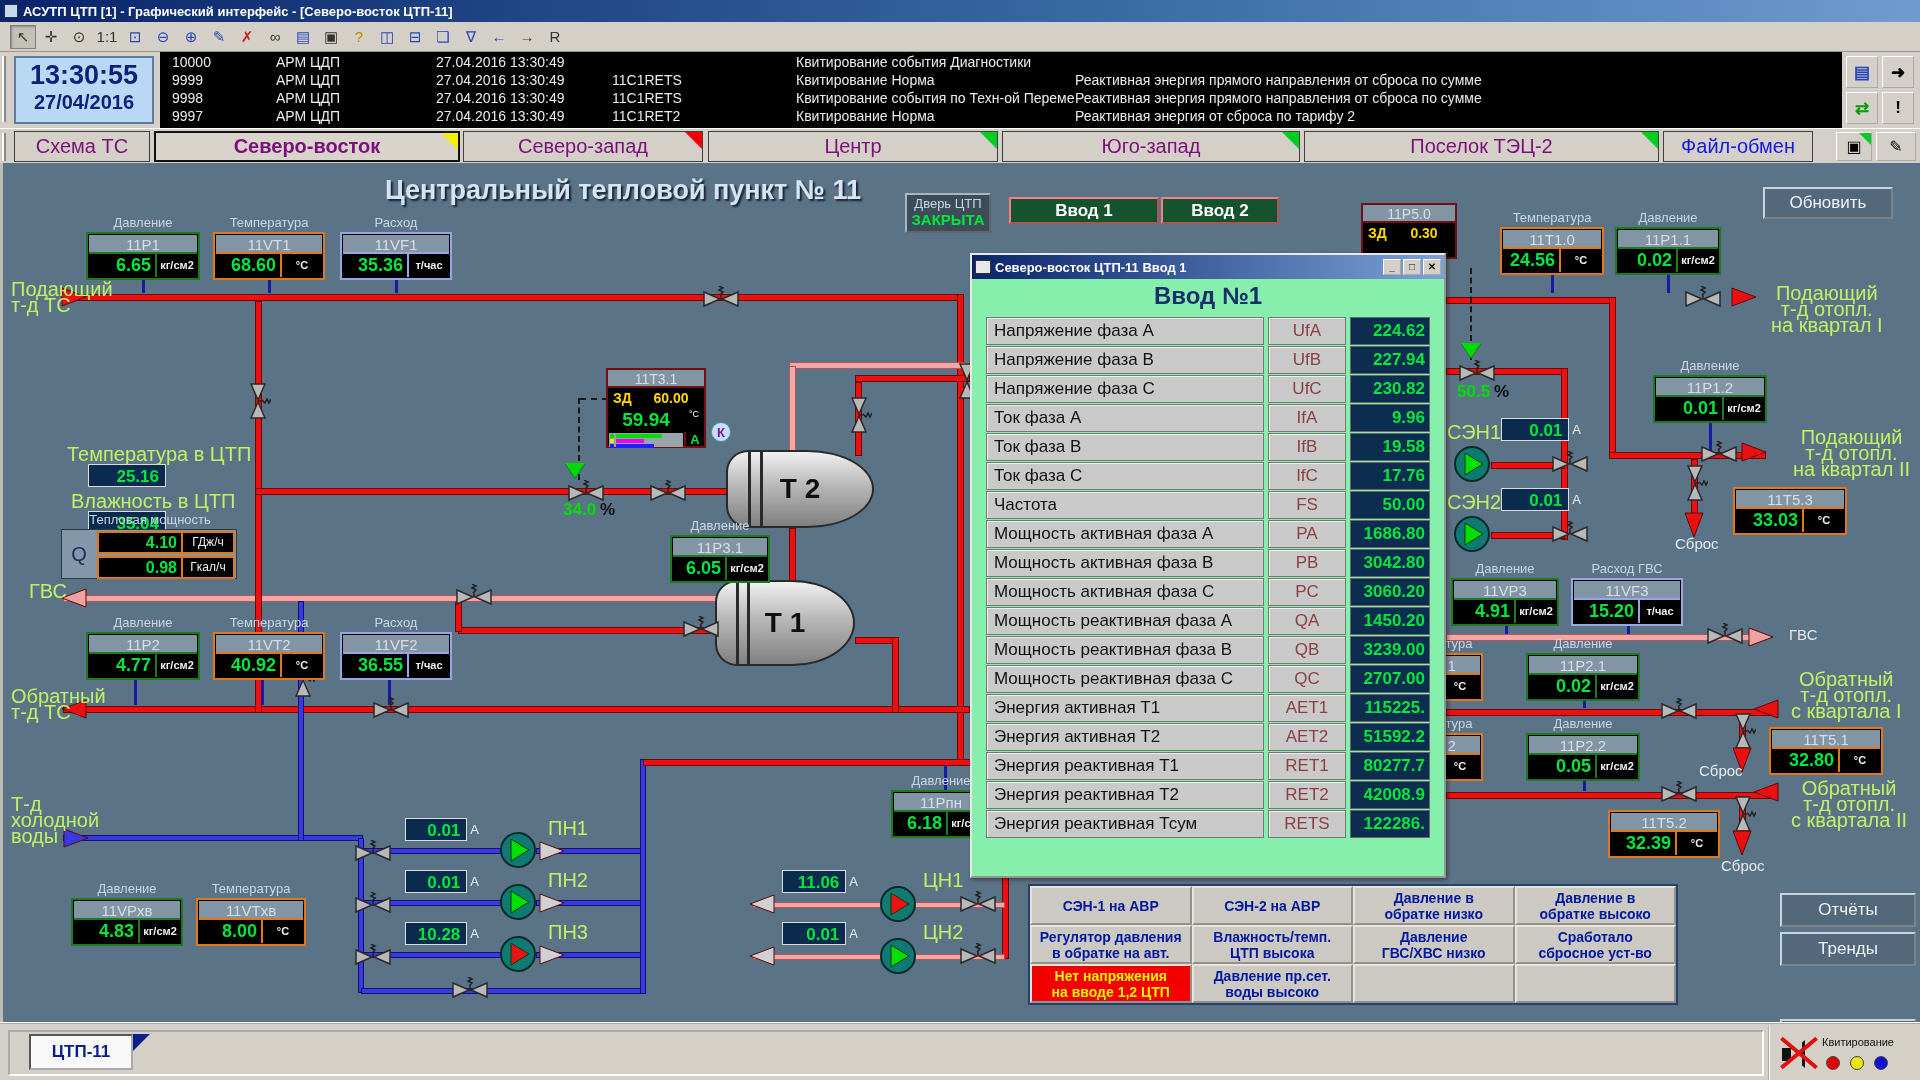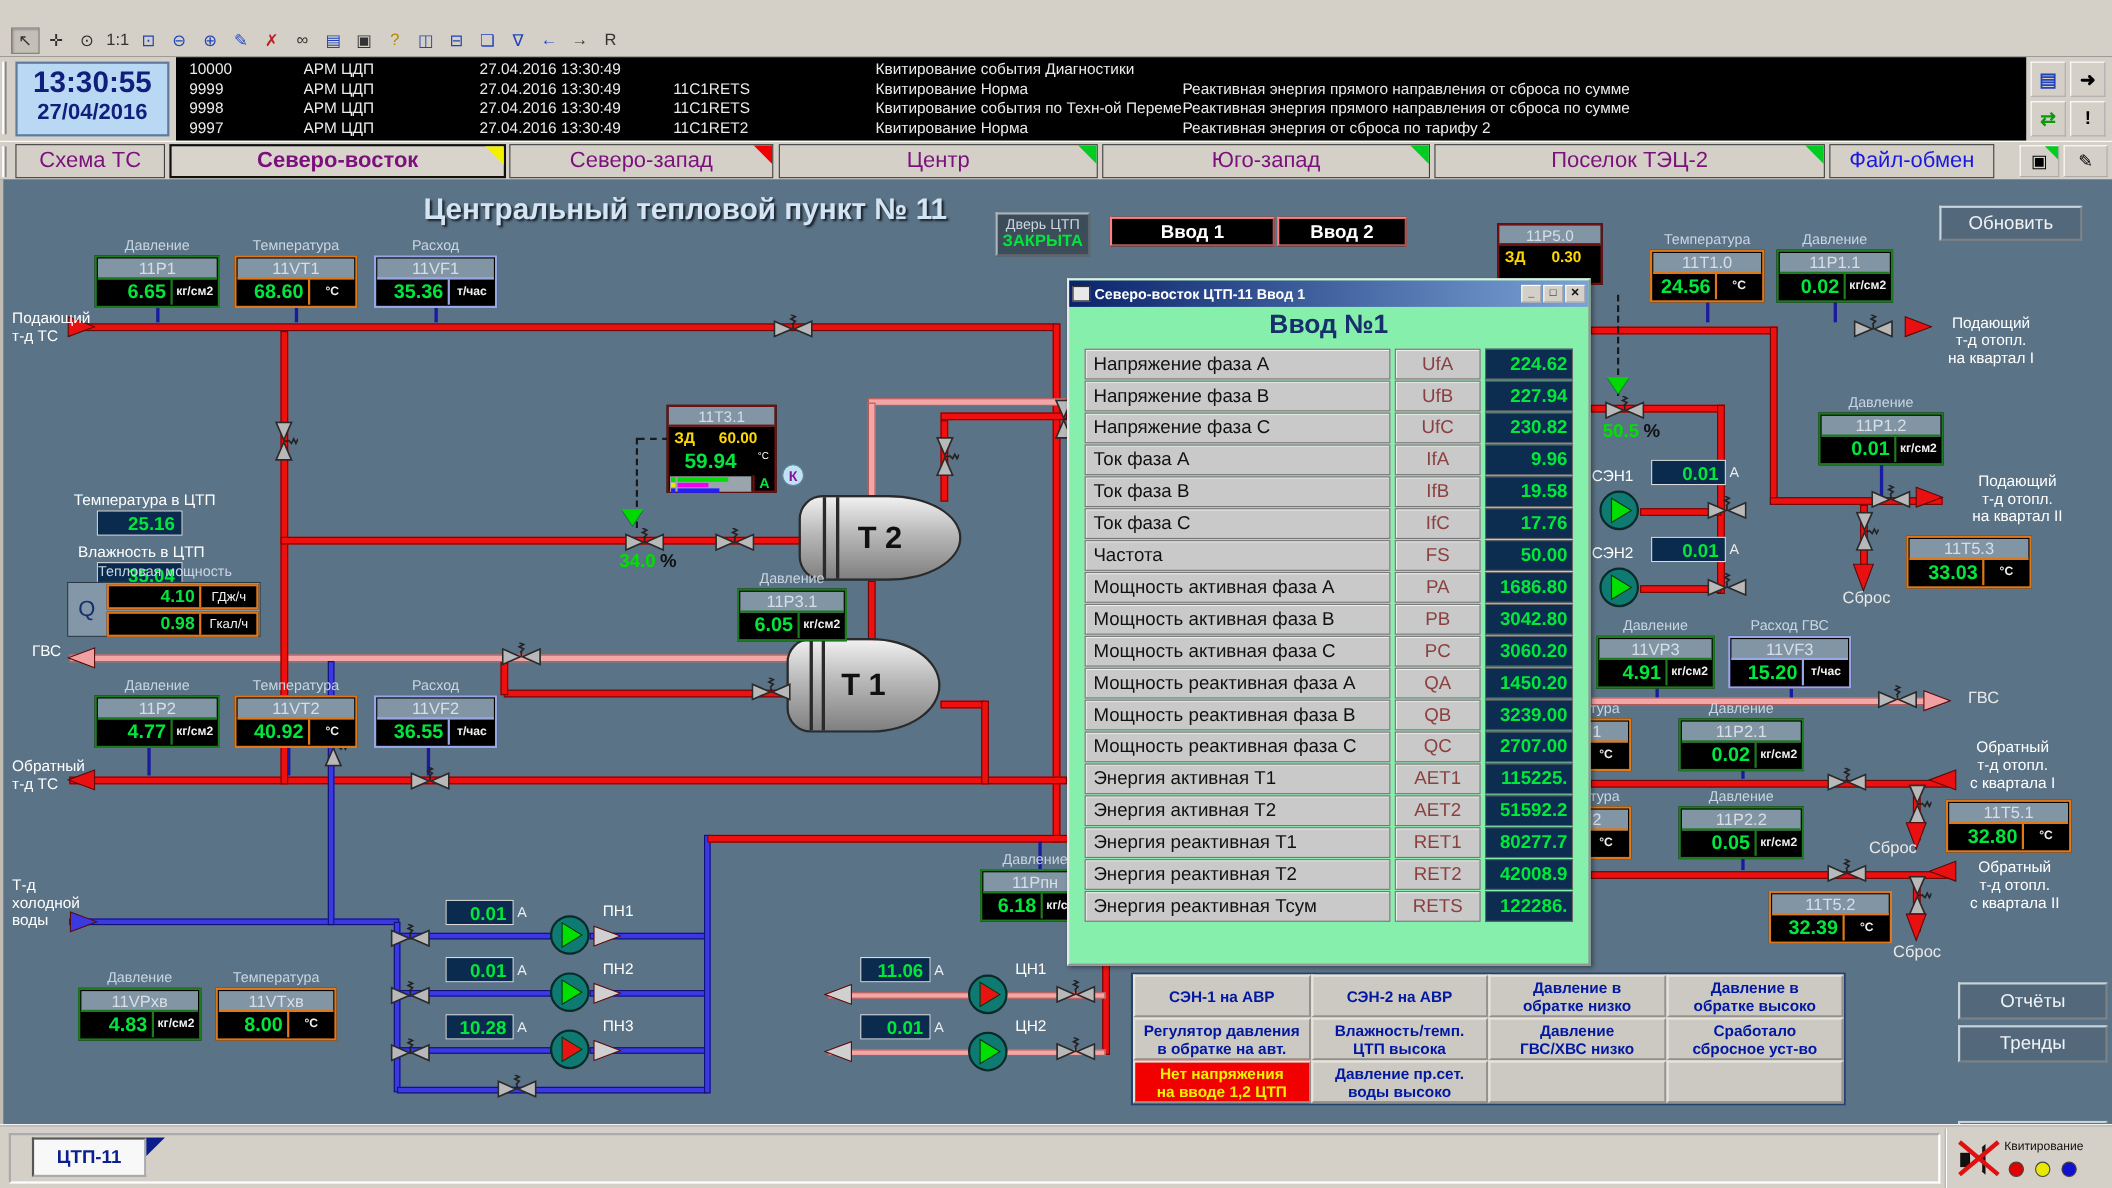--- a/index.html
+++ b/index.html
@@ -69,39 +69,39 @@
   .reg .gauge i{position:absolute;left:7px;height:4px;}
   .reg .gauge i.g1{top:1px;width:46px;background:#00dd00;}
   .reg .gauge i.g2{top:6px;width:28px;background:#ee00ee;}
   .reg .gauge i.g3{top:11px;width:38px;background:#2020ff;}
   .reg .gauge u{position:absolute;left:1px;width:4px;height:4px;}
   .reg .ma{width:20px;color:#00e63c;font-size:13px;font-weight:bold;text-align:center;border-left:2px solid #701010;}
   
   .led{position:absolute;display:flex;align-items:center;}
   .led .lv{display:block;background:#0b2b4e;border:1px solid #dcdcdc;color:#00e63c;font-size:17px;font-weight:bold;text-align:right;padding:1px 6px 1px 0;height:23px;line-height:21px;}
   .led .lsuf{color:#e8eef4;font-size:13px;margin-left:3px;}
-  .tlabel{position:absolute;color:#ffffff;font-size:14px;white-space:pre-line;line-height:16px;}
+  .tlabel{position:absolute;color:#bef264;font-size:20px;white-space:pre-line;line-height:16px;}
   .tlabel.center{text-align:center;} .tlabel.white{color:#e8e8e8;font-size:15px;}
   .pct{position:absolute;font-size:17px;font-weight:bold;}
   .pct .pv{color:#00e000;} .pct .ps{color:#101010;margin-left:4px;}
   .gmark{position:absolute;width:0;height:0;border-left:10px solid transparent;border-right:10px solid transparent;border-top:15px solid #00d800;filter:drop-shadow(0 1px 0 #063);}
   .kbadge{position:absolute;width:20px;height:20px;border-radius:50%;background:#bfe3f2;border:1px solid #5f87a0;color:#8a10a0;font-weight:bold;font-size:13px;text-align:center;line-height:19px;}
   
   .valve{position:absolute;} .valve.v{transform:rotate(90deg);}
   .pump{position:absolute;} .pump.run-green polygon{fill:#00e000;} .pump.run-red polygon{fill:#e81414;}
   .arrow{position:absolute;color:#e81010;} .arrow svg{display:block;}
   .arrow.pink{color:#f0a0a0;} .arrow.blue{color:#3a3ae0;} .arrow.gray{color:#d0d0d0;}
   .arrow.l{transform:scaleX(-1);} .arrow.d{transform:rotate(90deg);}
   .tank{position:absolute;background:linear-gradient(180deg,#f0f0f0,#b8b8b8 45%,#808080);border:2px solid #2a2a2a;border-radius:22px 45% 45% 22px / 22px 50% 50% 22px;display:flex;align-items:center;justify-content:center;}
   .tank:before{content:"";position:absolute;left:14%;top:0;bottom:0;width:3px;background:#2a2a2a;}
   .tank:after{content:"";position:absolute;left:22%;top:0;bottom:0;width:3px;background:#2a2a2a;}
   .tank span{font-size:28px;font-weight:bold;color:#101010;z-index:1;}
   
   .sbtn{position:absolute;background:#53687a;border:2px outset #c8d4dc;color:#eef3f7;font-size:17px;display:flex;align-items:center;justify-content:center;}
-  .sbtn.redbtn{background:#000000;color:#fff;font-weight:bold;border:2px outset #ff8080;}
+  .sbtn.redbtn{background:#14532d;color:#fff;font-weight:bold;border:2px outset #ff8080;}
   .sbtn .bwedge{position:absolute;right:1px;top:1px;width:0;height:0;border-left:20px solid transparent;border-top:20px solid #1414c8;}
   #door{position:absolute;background:#3c4c58;border:2px outset #aab6c0;text-align:center;}
   #door .dl{color:#c9d6e2;font-size:13px;margin-top:1px;} #door .ds{color:#00e63c;font-size:15px;font-weight:bold;}
   
   #qblock{position:absolute;left:58px;top:366px;width:176px;height:50px;border:1px solid #2a3a46;display:flex;background:#8497a8;}
   #qblock .qc{width:34px;color:#16306b;font-size:20px;display:flex;align-items:center;justify-content:center;}
   #qblock .qr{flex:1;display:flex;flex-direction:column;}
   #qblock .qrow{flex:1;display:flex;background:#000;border:2px solid #e07818;margin:1px;}
   #qblock .qv{flex:1;color:#00e63c;font-weight:bold;font-size:16px;text-align:right;padding-right:4px;line-height:19px;}
   #qblock .qu{width:52px;color:#f0f0f0;font-size:12px;border-left:2px solid #e07818;text-align:center;line-height:19px;}
@@ -136,20 +136,24 @@
   #spk .x1,#spk .x2{position:absolute;left:-2px;top:17px;width:46px;height:4px;background:#e01010;}
   #spk .x1{transform:rotate(40deg);} #spk .x2{transform:rotate(-40deg);}
   #quit .qt{position:absolute;left:52px;top:10px;font-size:11px;color:#111;}
   .qdot{position:absolute;top:30px;width:14px;height:14px;border-radius:50%;border:1px solid #444;}
 </style>
 </head>
 <body>
 
 <div id="root">
 
+  <div id="titlebar">
+    <span class="ticon"></span>
+    <span>АСУТП ЦТП [1] - Графический интерфейс - [Северо-восток ЦТП-11]</span>
+  </div>
 
   <div id="toolbar">
 
   <div class="tbtn pressed">↖</div>
       <div class="tbtn">✛</div>
       <div class="tbtn">⊙</div>
       <div class="tbtn">1:1</div>
       <div class="tbtn blue">⊡</div>
       <div class="tbtn blue">⊖</div>
       <div class="tbtn blue">⊕</div>

